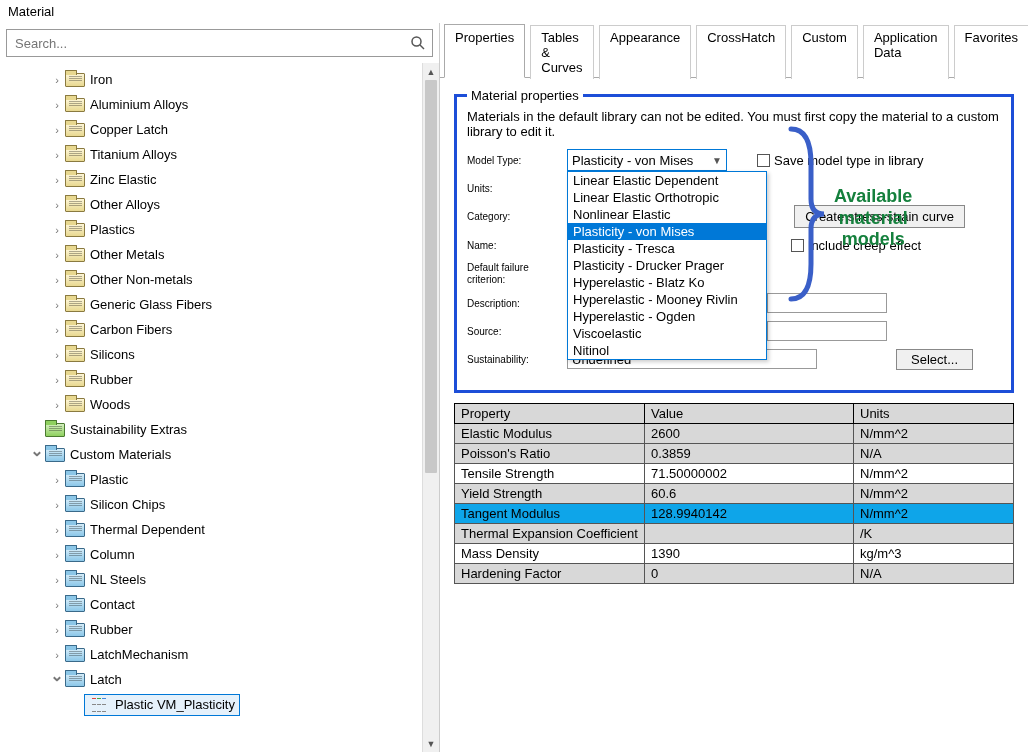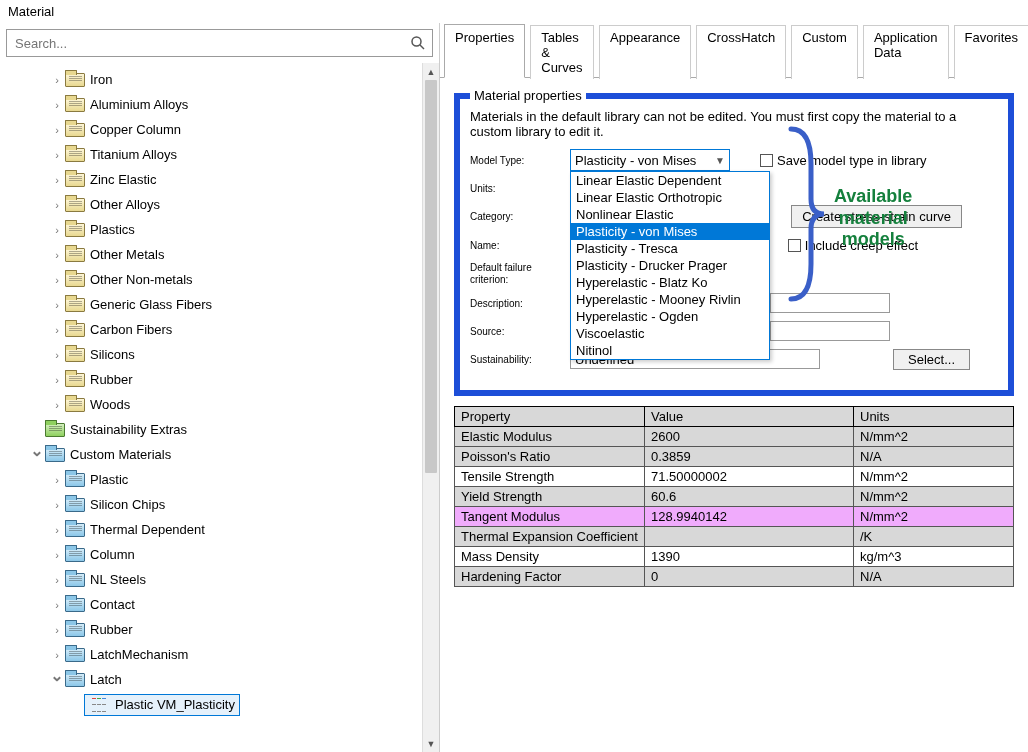--- a/index.html
+++ b/index.html
@@ -34,21 +34,21 @@
   .tree-item.selected { background:#fff; }
   .tree-item.selected .tree-label-box { border:1px solid #0078d7; background:#e5f1fb; padding:1px 4px; }
   .tree-label-box { display:inline-flex; align-items:center; }
   
   .right-panel { flex:1; display:flex; flex-direction:column; position:relative; }
   .tabs { display:flex; border-bottom:1px solid #aaa; padding-left:4px; gap:6px; }
   .tab { padding:5px 10px 4px; border:1px solid #aaa; border-bottom:none; background:#fff; margin-right:-1px; font-size:13px; cursor:default; position:relative; top:1px; }
   .tab.active { border-bottom:1px solid #fff; z-index:1; }
   .tab:not(.active) { background:#fff; border-color:#ccc; top:2px; padding-top:4px; }
   .tab-body { flex:1; padding:10px 14px; overflow:auto; position:relative; }
-  fieldset { border:6px solid #1d4ed8; padding:6px 10px 14px; margin:0 0 10px 0; }
+  fieldset { border:3px solid #1d4ed8; padding:6px 10px 14px; margin:0 0 10px 0; }
   legend { font-size:13px; padding:0 4px; }
   .helper-text { font-size:13px; margin:0 0 10px 0; }
   .form-row { display:flex; align-items:center; margin:6px 0; min-height:22px; }
   .form-label { width:100px; font-size:10px; }
   .combo { width:160px; height:22px; border:1px solid #0078d7; background:#fff; display:flex; align-items:center; padding:0 4px; justify-content:space-between; font-size:13px; position:relative; }
   .combo .chev { font-size:10px; color:#555; }
   .dropdown { position:absolute; top:21px; left:-1px; width:200px; border:1px solid #0078d7; background:#fff; z-index:10; box-shadow:2px 2px 4px rgba(0,0,0,0.2); }
   .dropdown-item { padding:1px 5px; font-size:13px; white-space:nowrap; }
   .dropdown-item.sel { background:#0078d7; color:#fff; }
   .checkbox-row { display:flex; align-items:center; gap:4px; font-size:13px; }
@@ -56,21 +56,21 @@
   .btn { border:1px solid #888; background:#f0f0f0; padding:3px 10px; font-size:13px; cursor:default; }
   .text-input { height:20px; border:1px solid #999; background:#fff; }
   
   .annotation { position:absolute; color:#15803d; font-weight:bold; font-size:18px; text-align:center; line-height:1.2; pointer-events:none; }
   .bracket-svg { position:absolute; pointer-events:none; }
   
   .prop-table { width:100%; border-collapse:collapse; border:1px solid #555; }
   .prop-table th { background:#d8d8d8; border:1px solid #000000; text-align:left; padding:2px 6px; font-weight:normal; font-size:13px; }
   .prop-table td { border:1px solid #555; padding:2px 6px; font-size:13px; height:20px; }
   .prop-table tr.grey td { background:#d8d8d8; }
-  .prop-table tr.highlight td { background:#f0abfc; }
+  .prop-table tr.highlight td { background:#0ea5e9; }
   
   .tree-outer { position:relative; flex:1; display:flex; overflow:hidden; }
   .tree-outer .tree { flex:1; overflow-y:auto; }
   .fake-scroll { width:17px; background:#f0f0f0; border-left:1px solid #ddd; display:flex; flex-direction:column; }
   .fake-scroll .up, .fake-scroll .down { height:17px; display:flex; align-items:center; justify-content:center; font-size:9px; color:#555; }
   .fake-scroll .track { flex:1; position:relative; }
   .fake-scroll .thumb { position:absolute; left:2px; right:2px; top:0; height:60%; background:#c8c8c8; border-radius:1px; }
   
   .btn-select { border:1px solid #888; background:#f0f0f0; padding:2px 14px; font-size:13px; }
 </style>
@@ -123,21 +123,21 @@
               <span class="caret">›</span>
               <span class="icon-box">
                 <div class="folder-icon ">
                   <div class="folder-lines">
                     <span></span>
                     <span></span>
                     <span></span>
                   </div>
                 </div>
               </span>
-              <span class="tree-label">Copper Column</span>
+              <span class="tree-label">Copper Latch</span>
             </div>
             <div class="tree-item indent1">
               <span class="caret">›</span>
               <span class="icon-box">
                 <div class="folder-icon ">
                   <div class="folder-lines">
                     <span></span>
                     <span></span>
                     <span></span>
                   </div>

